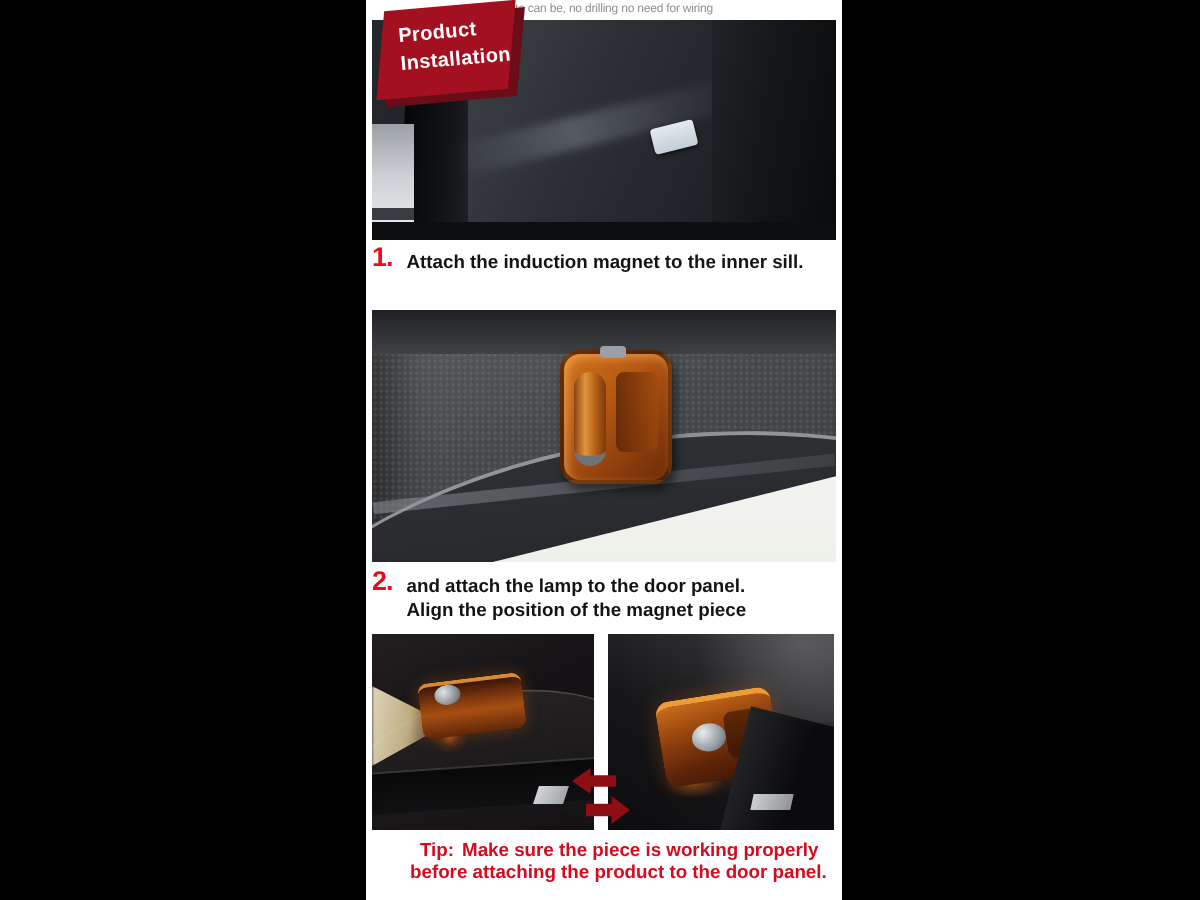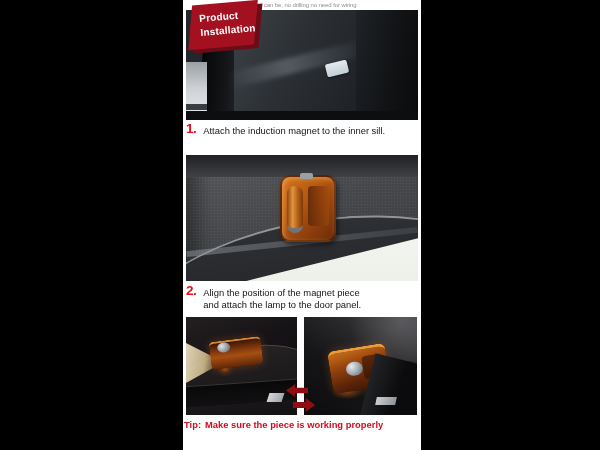--- a/index.html
+++ b/index.html
@@ -38,29 +38,29 @@
     transform:skewX(10deg); padding:7px 0 0 9px;
     color:#fff; font-weight:bold; font-size:10px; line-height:1.35; letter-spacing:.2px;
   }
 
   
   .step { position:absolute; left:3px; display:flex; align-items:flex-start; }
   .step-num {
     color:#e60e1a; font-weight:bold; font-size:13.5px; line-height:.95;
     margin-right:7px; letter-spacing:-.5px;
   }
-  .step-text { font-size:9.4px; font-weight:normal; color:#141414; line-height:11.5px; padding-top:2px; }
+  .step-text { font-size:9.4px; font-weight:bold; color:#141414; line-height:11.5px; padding-top:2px; }
   .step-1 { top:123px; }
   .step-2 { top:285px; }
 
   
   .tip-line { position:absolute; font-size:9.4px; font-weight:bold; color:#d50a1e; white-space:nowrap; }
   .tip-1 { left:1px; top:419px; }
   .tip-2 { left:22px; top:430px; }
-  .tip-prefix { margin-right:4px; }
+  .tip-prefix { margin-right:4px;padding-left:26px; }
 
   
   .arrow { position:absolute; background:#8f0e13; z-index:5; }
   .arrow-left {
     left:103px; top:384px; width:22px; height:13px;
     clip-path:polygon(0 50%, 42% 0, 42% 28%, 100% 28%, 100% 72%, 42% 72%, 42% 100%);
   }
   .arrow-right {
     left:110px; top:398px; width:22px; height:14px;
     clip-path:polygon(100% 50%, 58% 0, 58% 28%, 0 28%, 0 72%, 58% 72%, 58% 100%);
@@ -198,22 +198,22 @@
       <div class="abs p2-lamp">
         <div class="abs p2-lamp-clip"></div>
         <div class="abs p2-lamp-bulb"></div>
         <div class="abs p2-lamp-lens"></div>
       </div>
     </div>
 
     <div class="step step-2">
       <span class="step-num">2.</span>
       <span class="step-text">
+        <div>and attach the lamp to the door panel.</div>
         <div>Align the position of the magnet piece</div>
-        <div>and attach the lamp to the door panel.</div>
       </span>
     </div>
 
     <div class="photo photo3">
       <div class="abs p3-arc"></div>
       <div class="abs p3-beam"></div>
       <div class="abs p3-glow"></div>
       <div class="abs p3-lamp">
         <div class="abs p3-dome"></div>
       </div>
@@ -232,15 +232,16 @@
       <div class="abs p4-band"></div>
       <div class="abs p4-sticker"></div>
     </div>
 
     <div class="arrow arrow-left"></div>
     <div class="arrow arrow-right"></div>
 
     <div class="tip-line tip-1">
       <span class="tip-prefix">Tip:</span><span>Make sure the piece is working properly</span>
     </div>
+    <div class="tip-line tip-2">before attaching the product to the door panel.</div>
 
   </div>
 </div>
 
 </body></html>

